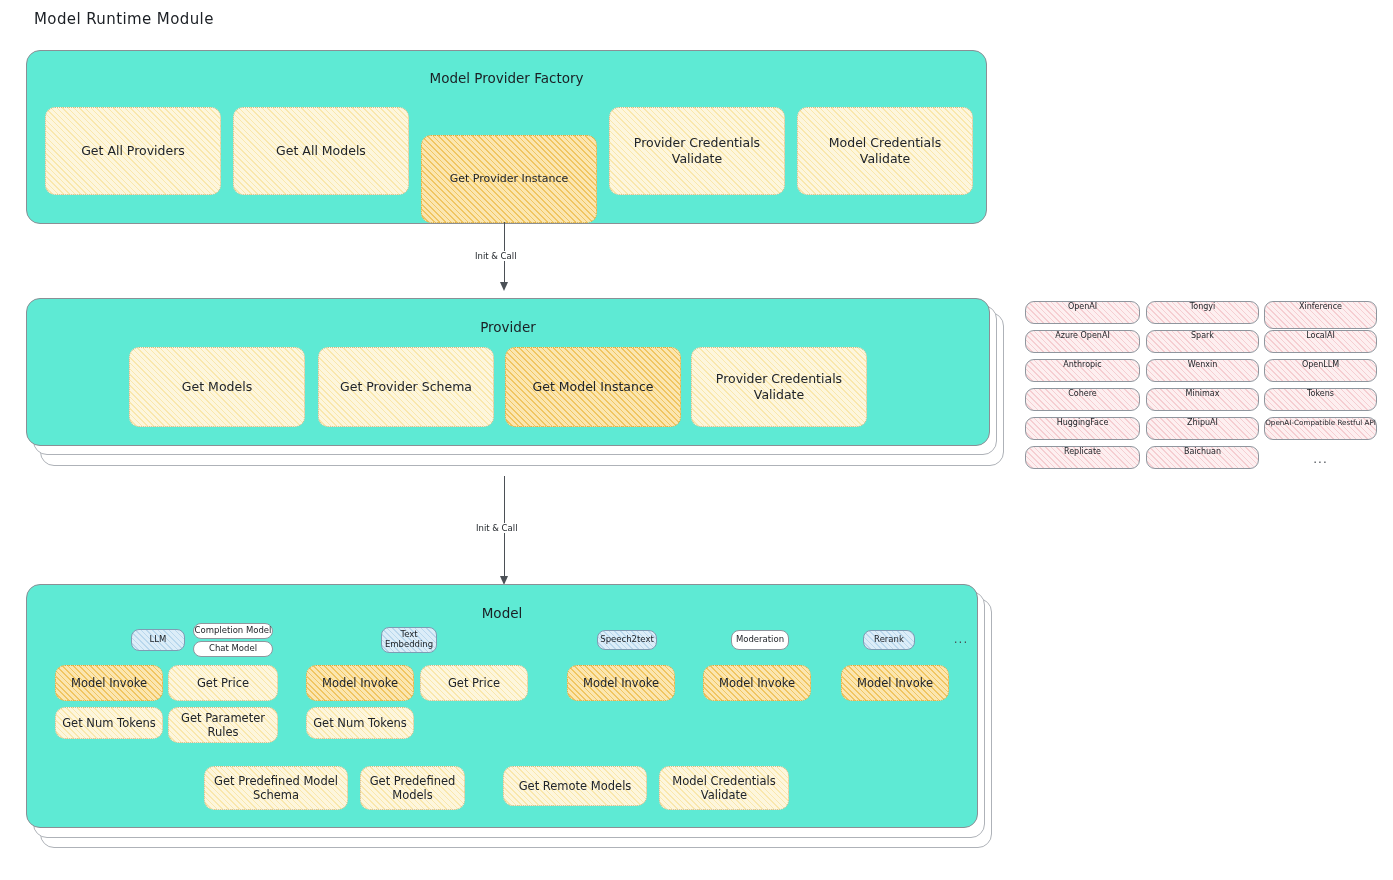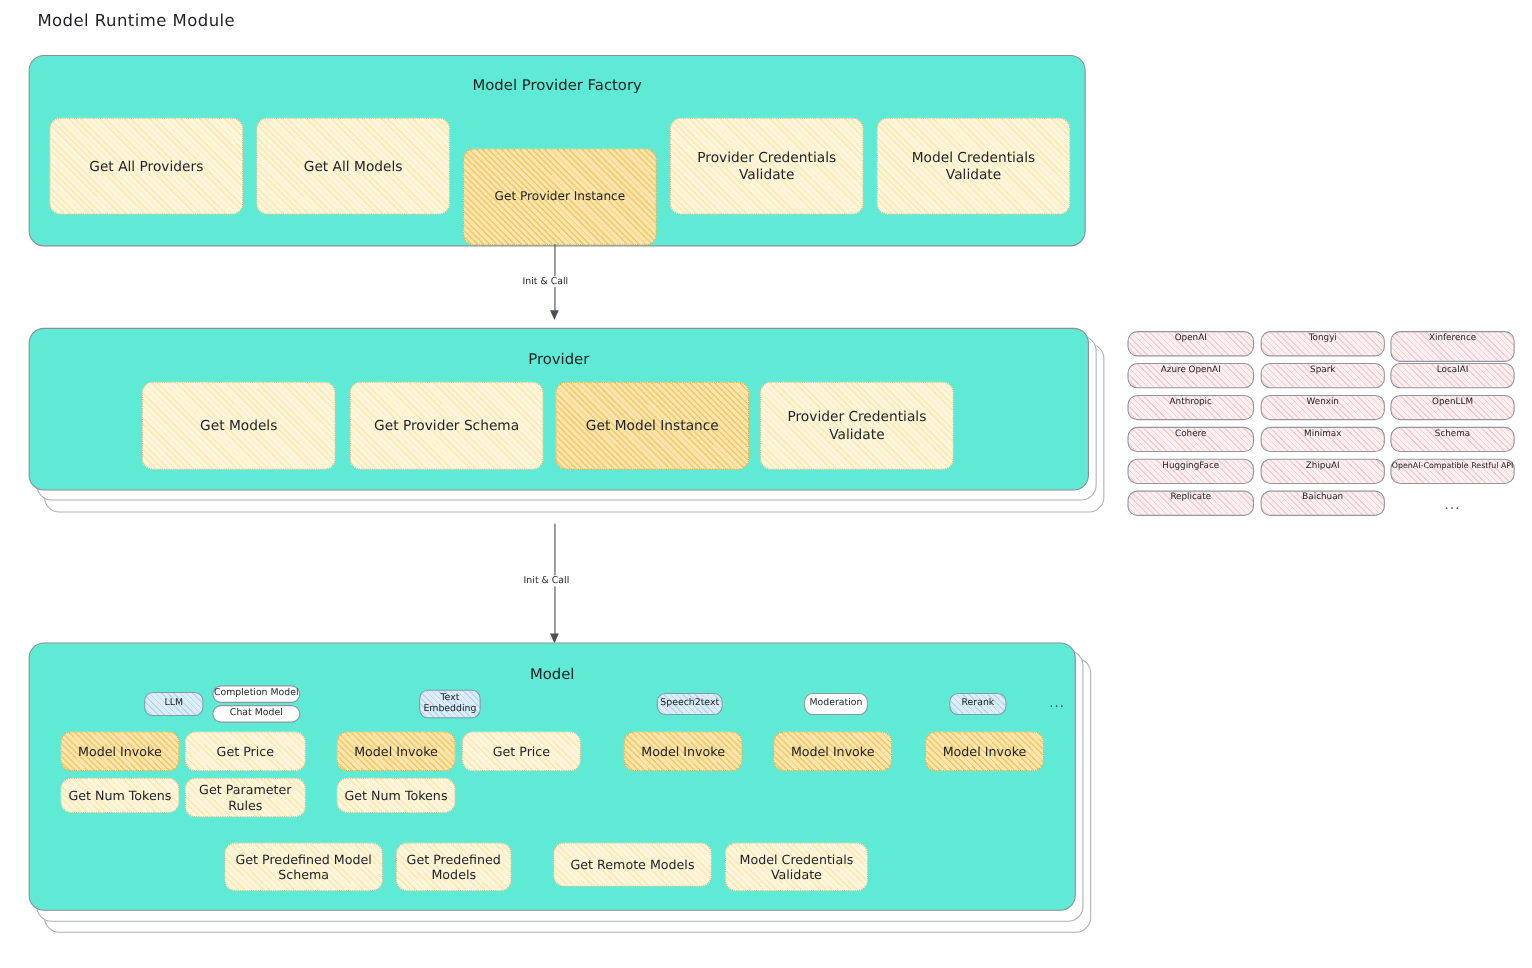--- a/index.html
+++ b/index.html
@@ -168,21 +168,21 @@
     <div class="chip" style="left:1264px;top:301px;width:113px;height:28px;">
       <span>Xinference</span>
       </div>
     <div class="chip" style="left:1264px;top:330px;width:113px;height:23px;">
       <span>LocalAI</span>
       </div>
     <div class="chip" style="left:1264px;top:359px;width:113px;height:23px;">
       <span>OpenLLM</span>
       </div>
     <div class="chip" style="left:1264px;top:388px;width:113px;height:23px;">
-      <span>Schema</span>
+      <span>Tokens</span>
       </div>
     <div class="chip" style="left:1264px;top:417px;width:113px;height:23px;font-size:7.2px;">
       <span>OpenAI-Compatible Restful API</span>
       </div>
     <div class="ellipsis" style="left:1264px;top:452px;width:113px;">...</div>
   </div>
 
   <div class="arrow-line" style="left:504px;top:476px;height:104px;"></div>
   <div class="arrow-head" style="left:500px;top:576px;"></div>
   <div class="arrow-label" style="left:473px;top:523px;">Init &amp; Call</div>

